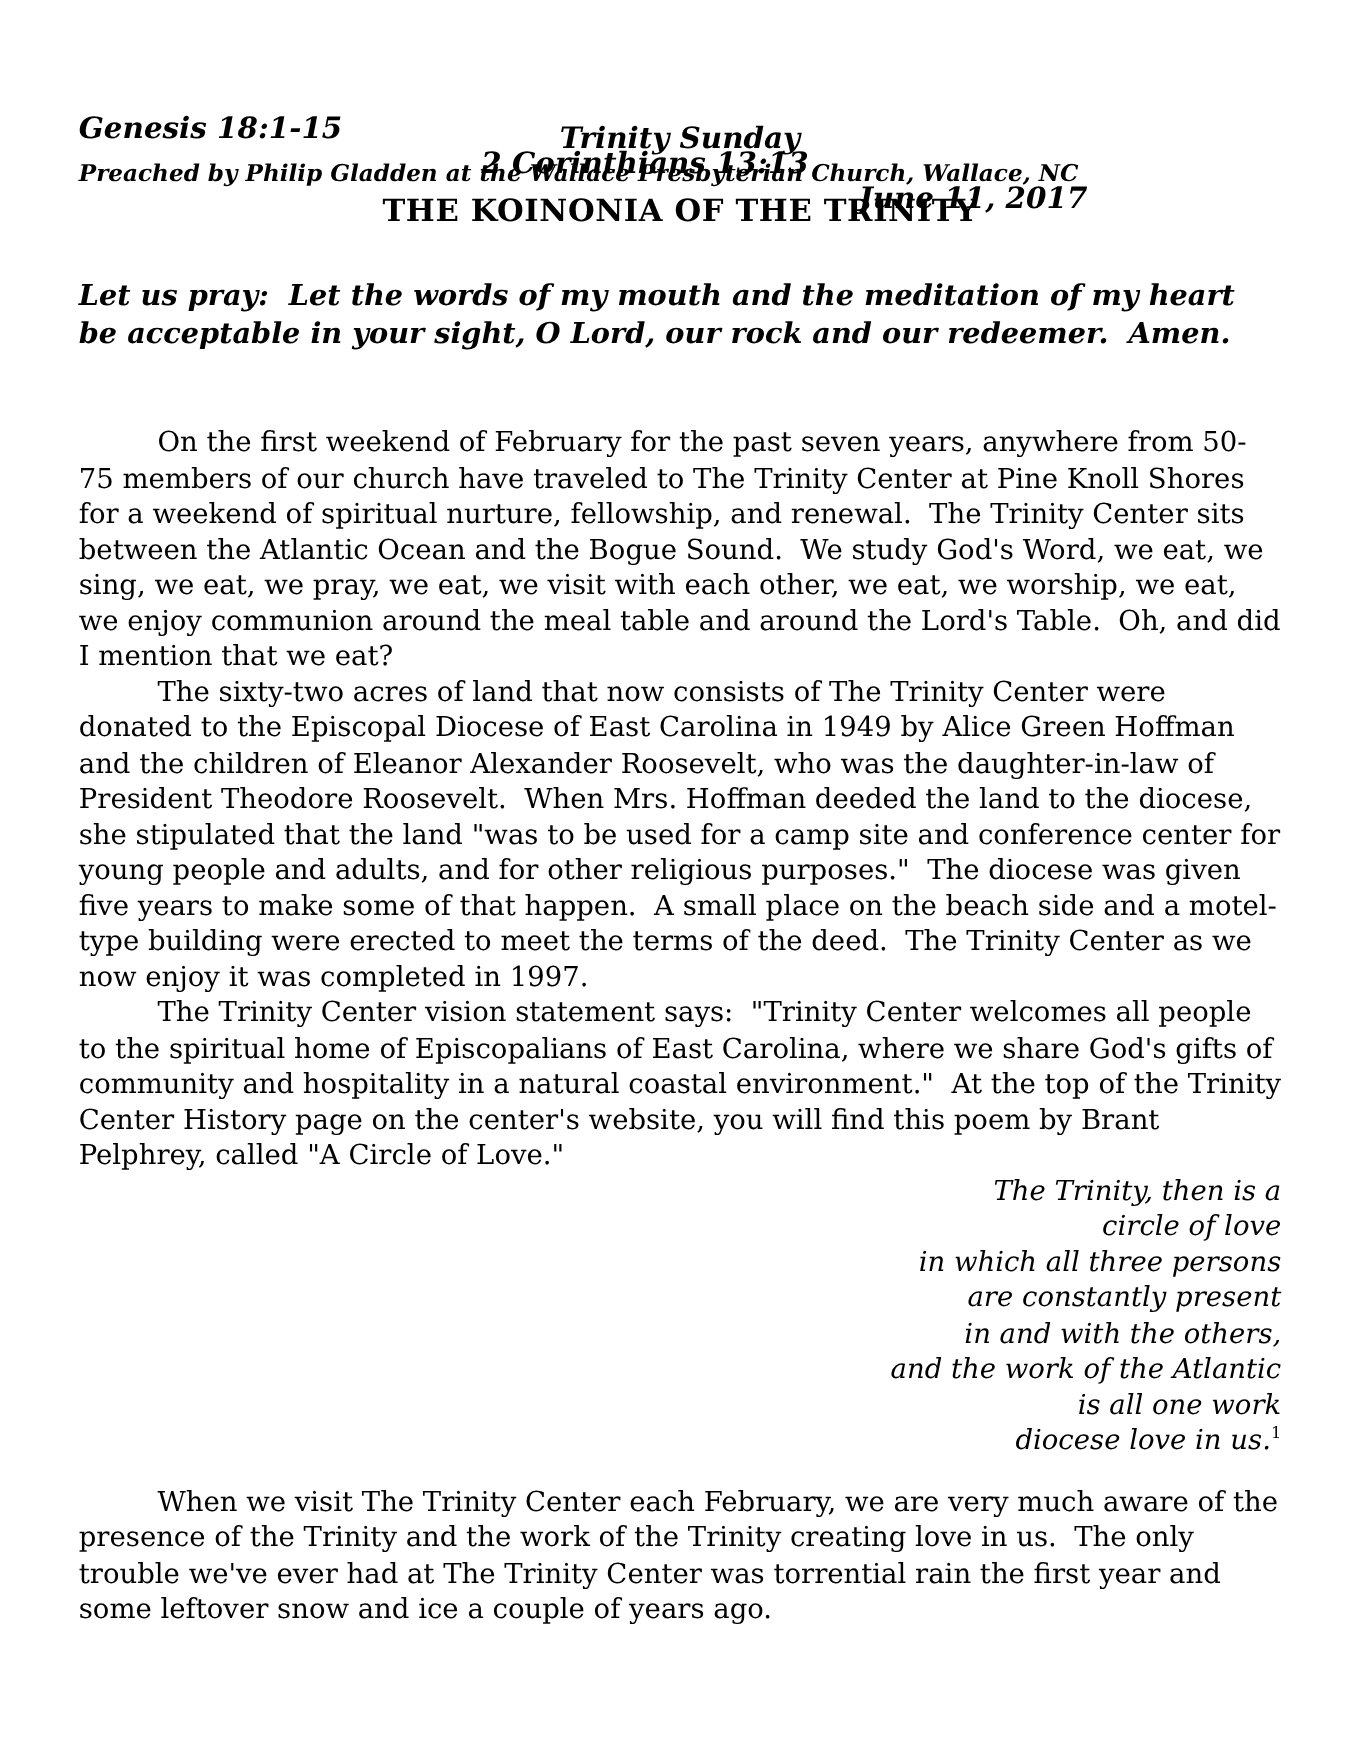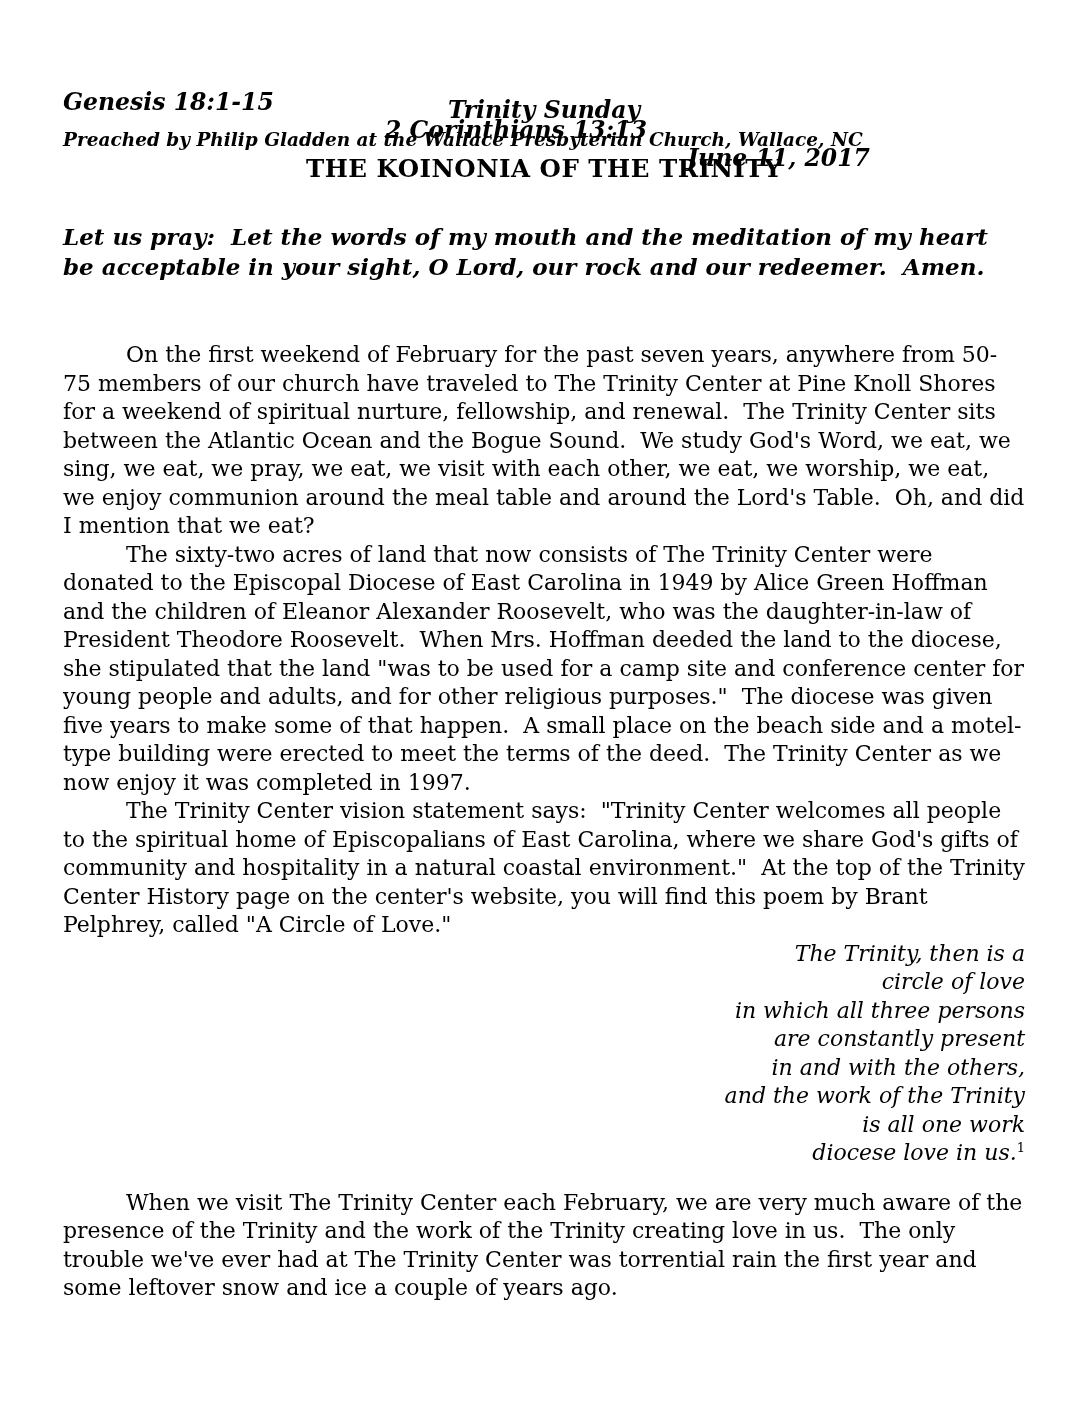--- a/index.html
+++ b/index.html
@@ -111,21 +111,21 @@
     <p>The sixty-two acres of land that now consists of The Trinity Center were donated to the Episcopal Diocese of East Carolina in 1949 by Alice Green Hoffman and the children of Eleanor Alexander Roosevelt, who was the daughter-in-law of President Theodore Roosevelt.  When Mrs. Hoffman deeded the land to the diocese, she stipulated that the land "was to be used for a camp site and conference center for young people and adults, and for other religious purposes."  The diocese was given five years to make some of that happen.  A small place on the beach side and a motel-type building were erected to meet the terms of the deed.  The Trinity Center as we now enjoy it was completed in 1997.</p>
     <p>The Trinity Center vision statement says:  "Trinity Center welcomes all people to the spiritual home of Episcopalians of East Carolina, where we share God's gifts of community and hospitality in a natural coastal environment."  At the top of the Trinity Center History page on the center's website, you will find this poem by Brant Pelphrey, called "A Circle of Love."</p>
   </div>
 
   <div class="poem">
     <div>The Trinity, then is a</div>
     <div>circle of love</div>
     <div>in which all three persons</div>
     <div>are constantly present</div>
     <div>in and with the others,</div>
-    <div>and the work of the Trinity</div>
+    <div>and the work of the Atlantic</div>
     <div>is all one work</div>
     <div><span>diocese love in us.</span><sup>1</sup></div>
   </div>
 
   <div class="body-text">
     <p class="closing">When we visit The Trinity Center each February, we are very much aware of the presence of the Trinity and the work of the Trinity creating love in us.  The only trouble we've ever had at The Trinity Center was torrential rain the first year and some leftover snow and ice a couple of years ago.</p>
   </div>
 
 </div>
 

